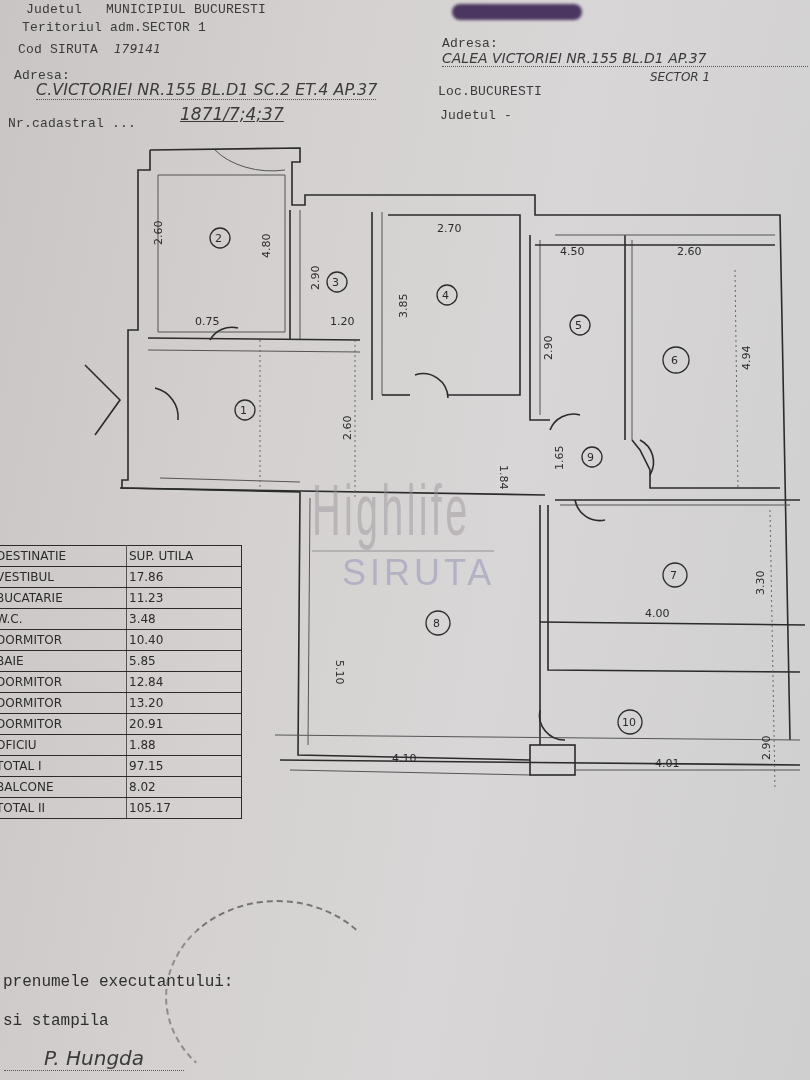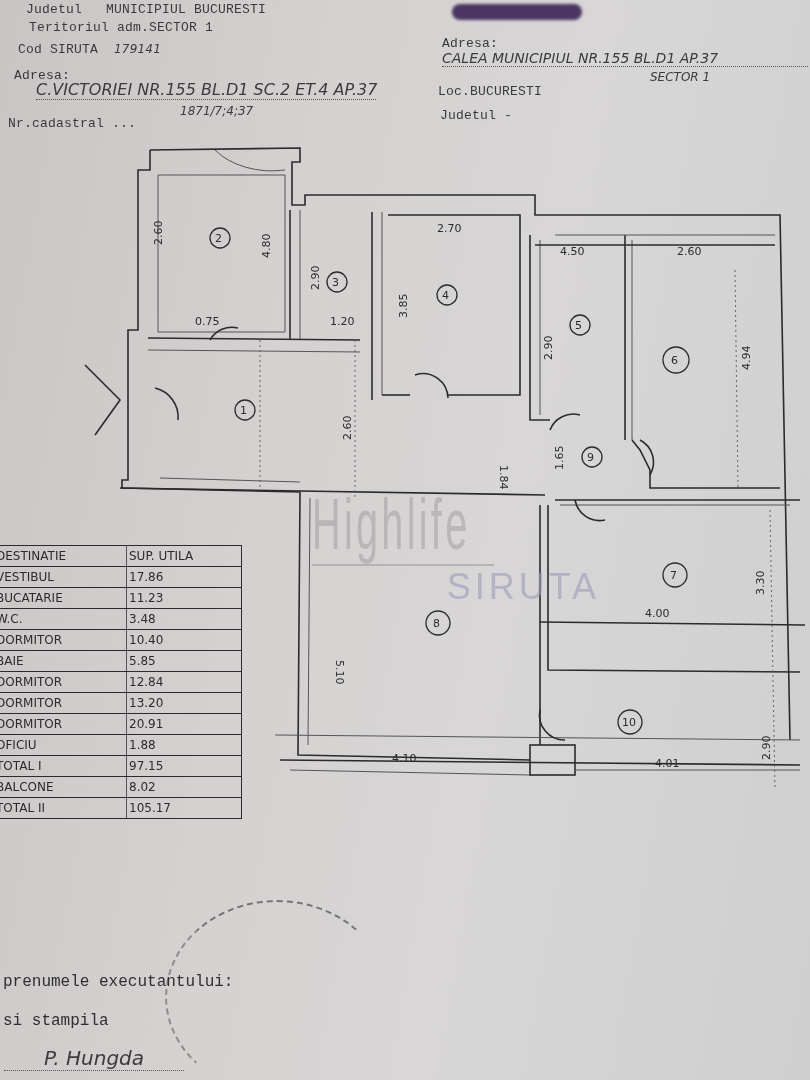--- a/index.html
+++ b/index.html
@@ -12,54 +12,54 @@
   .typed { position:absolute; font-family:"Liberation Mono", monospace; font-size:13px; color:#3a3a3a; letter-spacing:0.2px; white-space:nowrap; }
   .hand { position:absolute; font-family:"DejaVu Sans", sans-serif; font-style:italic; color:#3b3b3b; white-space:nowrap; }
   .dots { border-bottom:1px dotted #555; }
   .scribble { position:absolute; left:452px; top:4px; width:130px; height:16px; background:#4a3660; border-radius:8px; filter:blur(1.5px); }
   svg.plan { position:absolute; left:0; top:0; }
   .plan line, .plan polyline, .plan rect, .plan path { stroke:#2b2b2b; fill:none; stroke-width:1.6; }
   .plan .thin { stroke-width:1; stroke:#555; }
   .plan .dash { stroke-dasharray:2 3; stroke:#666; stroke-width:1; }
   .plan text { font-family:"DejaVu Sans", sans-serif; font-size:11px; fill:#2b2b2b; }
   .plan circle { stroke:#2b2b2b; fill:none; stroke-width:1.3; }
-  .watermark { position:absolute; left:312px; top:488px; text-align:right; pointer-events:none; }
+  .watermark { position:absolute; left:312px; top:474px; text-align:left; pointer-events:none; }
   .wm-top { font-family:"Liberation Sans", sans-serif; font-size:72px; letter-spacing:6px; color:rgba(150,145,150,0.45); transform:scaleX(0.55); transform-origin:left; line-height:72px; font-weight:300;}
   .wm-line { width:182px; height:2px; background:rgba(150,145,150,0.5); margin-top:4px; }
   .wm-bot { font-family:"Liberation Sans", sans-serif; font-size:36px; letter-spacing:4px; color:rgba(155,155,185,0.6); margin-left:30px; }
   table.areas { position:absolute; left:-6px; top:545px; border-collapse:collapse; font-family:"DejaVu Sans", sans-serif; font-size:12px; color:#2b2b2b; }
   table.areas td { border-bottom:1.5px solid #2b2b2b; height:20px; padding:0 2px; white-space:nowrap; }
   table.areas td.c1 { width:128px; border-right:1px solid #555; text-transform:uppercase; }
   table.areas td.c2 { width:110px; text-align:left; border-right:1.5px solid #2b2b2b; }
   table.areas tr.head td { border-top:1.5px solid #2b2b2b; }
   .stamp { position:absolute; left:165px; top:900px; width:220px; height:190px; border-radius:50%; border:2px dashed rgba(40,40,40,0.6); border-color:rgba(40,40,40,0.55) transparent transparent rgba(40,40,40,0.4); }
   .footer { position:absolute; left:3px; font-family:"Liberation Mono", monospace; font-size:16px; color:#2f2f2f; white-space:nowrap; }
 </style>
 </head>
 <body>
 
 <div class="typed" style="left:26px;top:2px;">
   <span>Judetul</span>&nbsp;&nbsp;
   <span>MUNICIPIUL BUCURESTI</span>
 </div>
-<div class="typed" style="left:29px;top:20px;">
+<div class="typed" style="left:22px;top:20px;">
   <span>Teritoriul adm.</span><span>SECTOR 1</span>
 </div>
 <div class="typed" style="left:18px;top:42px;">
   <span>Cod SIRUTA</span>&nbsp;
   <span class="hand" style="position:static;font-size:12px;">179141</span>
 </div>
 <div class="typed" style="left:14px;top:68px;">Adresa:</div>
 <div class="hand dots" style="left:36px;top:80px;font-size:16px;width:340px;">C.VICTORIEI NR.155 BL.D1 SC.2 ET.4 AP.37</div>
 <div class="typed" style="left:8px;top:116px;">Nr.cadastral ...</div>
-<div class="hand" style="left:180px;top:104px;font-size:12px;">1871/7;4;37</div>
+<div class="hand" style="left:180px;top:104px;font-size:17px;text-decoration:underline;">1871/7;4;37</div>
 
 <div class="scribble"></div>
 <div class="typed" style="left:442px;top:36px;">Adresa:</div>
-<div class="hand dots" style="left:442px;top:50px;font-size:14px;width:366px;">CALEA MUNICIPIUL NR.155 BL.D1 AP.37</div>
+<div class="hand dots" style="left:442px;top:50px;font-size:14px;width:366px;">CALEA VICTORIEI NR.155 BL.D1 AP.37</div>
 <div class="hand" style="left:650px;top:70px;font-size:12px;">SECTOR 1</div>
 <div class="typed" style="left:438px;top:84px;">
   <span>Loc.</span><span>BUCURESTI</span>
 </div>
 <div class="typed" style="left:440px;top:108px;">
   <span>Judetul</span>
   <span>-</span>
 </div>
 
 <svg class="plan" width="810" height="900">

